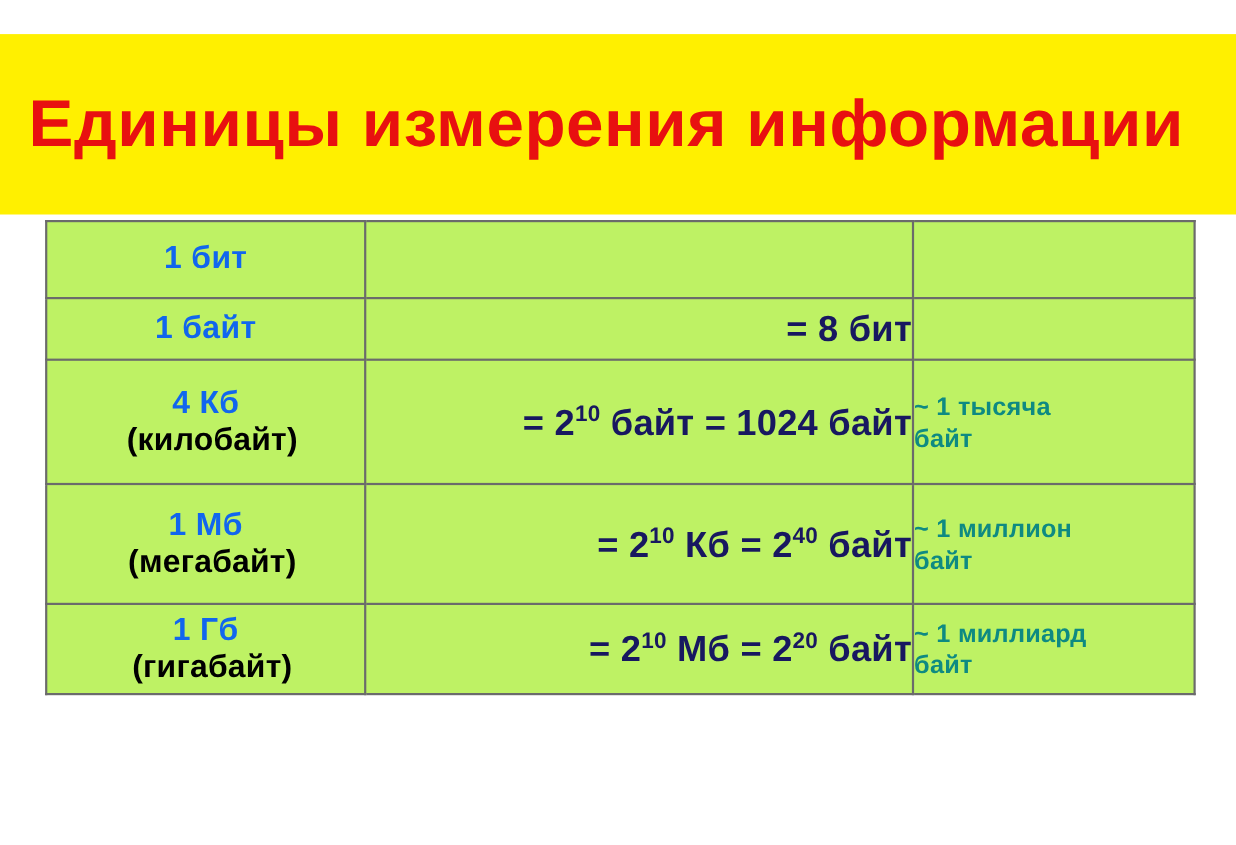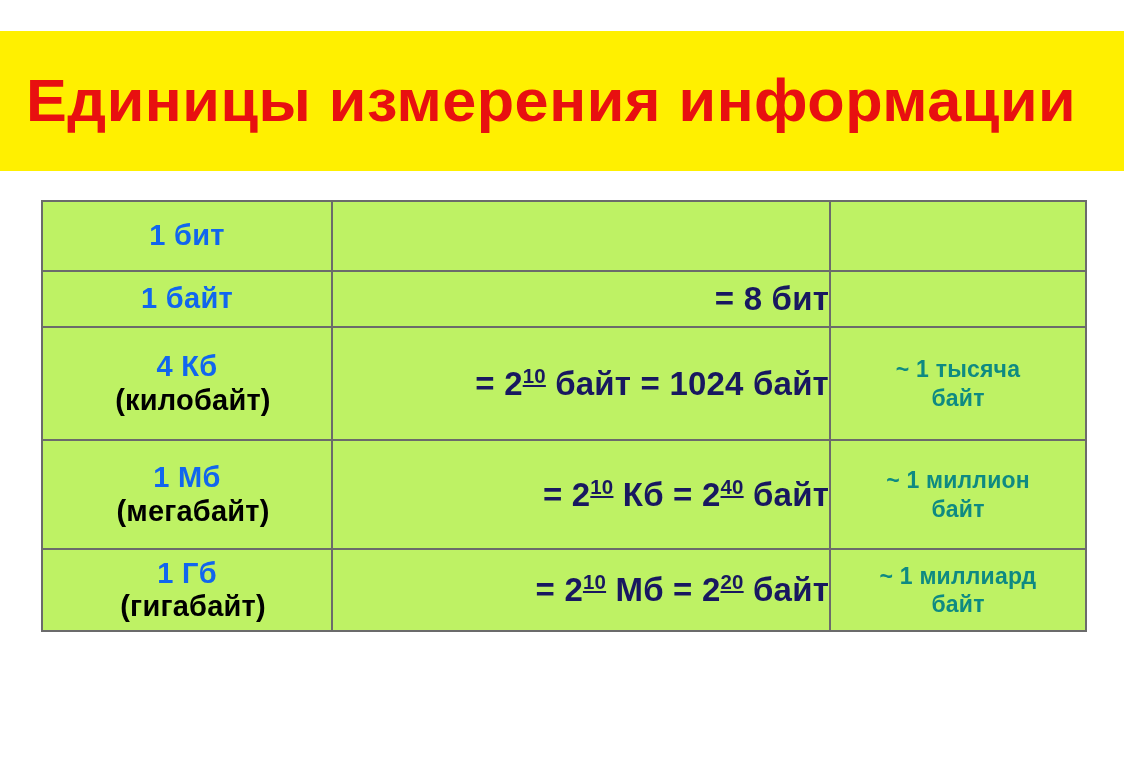--- a/index.html
+++ b/index.html
@@ -15,21 +15,21 @@
     font-family: "Liberation Sans", sans-serif;
     position: relative;
   }
 
   
   .title-banner {
     position: absolute;
     left: 0;
     top: 31px;
     width: 1124px;
-    height: 140px;
+    height: 164px;
     background: #FFF000;
     display: flex;
     align-items: center;
     justify-content: flex-start;
     box-sizing: border-box;
     padding-left: 26px;
   }
   .title-text {
     color: #E81010;
     font-family: "Liberation Sans", sans-serif;
@@ -99,28 +99,27 @@
     padding-left: 18px;
     text-align: right;
     letter-spacing: 0.2px;
     white-space: nowrap;
     margin-left: 46px;
   }
   .value-cell sup {
     font-size: 0.62em;
     vertical-align: super;
     line-height: 0;
-    text-decoration: underline;
   }
 
   .approx-cell {
     color: #0E8A82;
     font-weight: bold;
     font-size: 23px;
-    text-align: center;
+    text-align: left;
     line-height: 1.22;
     padding: 2px 8px;
     letter-spacing: 0.2px;
   }
   .approx-cell .approx-line2 { display: block; }
   .approx-cell:empty { display: table-cell; }
 </style>
 </head>
 <body>
 

